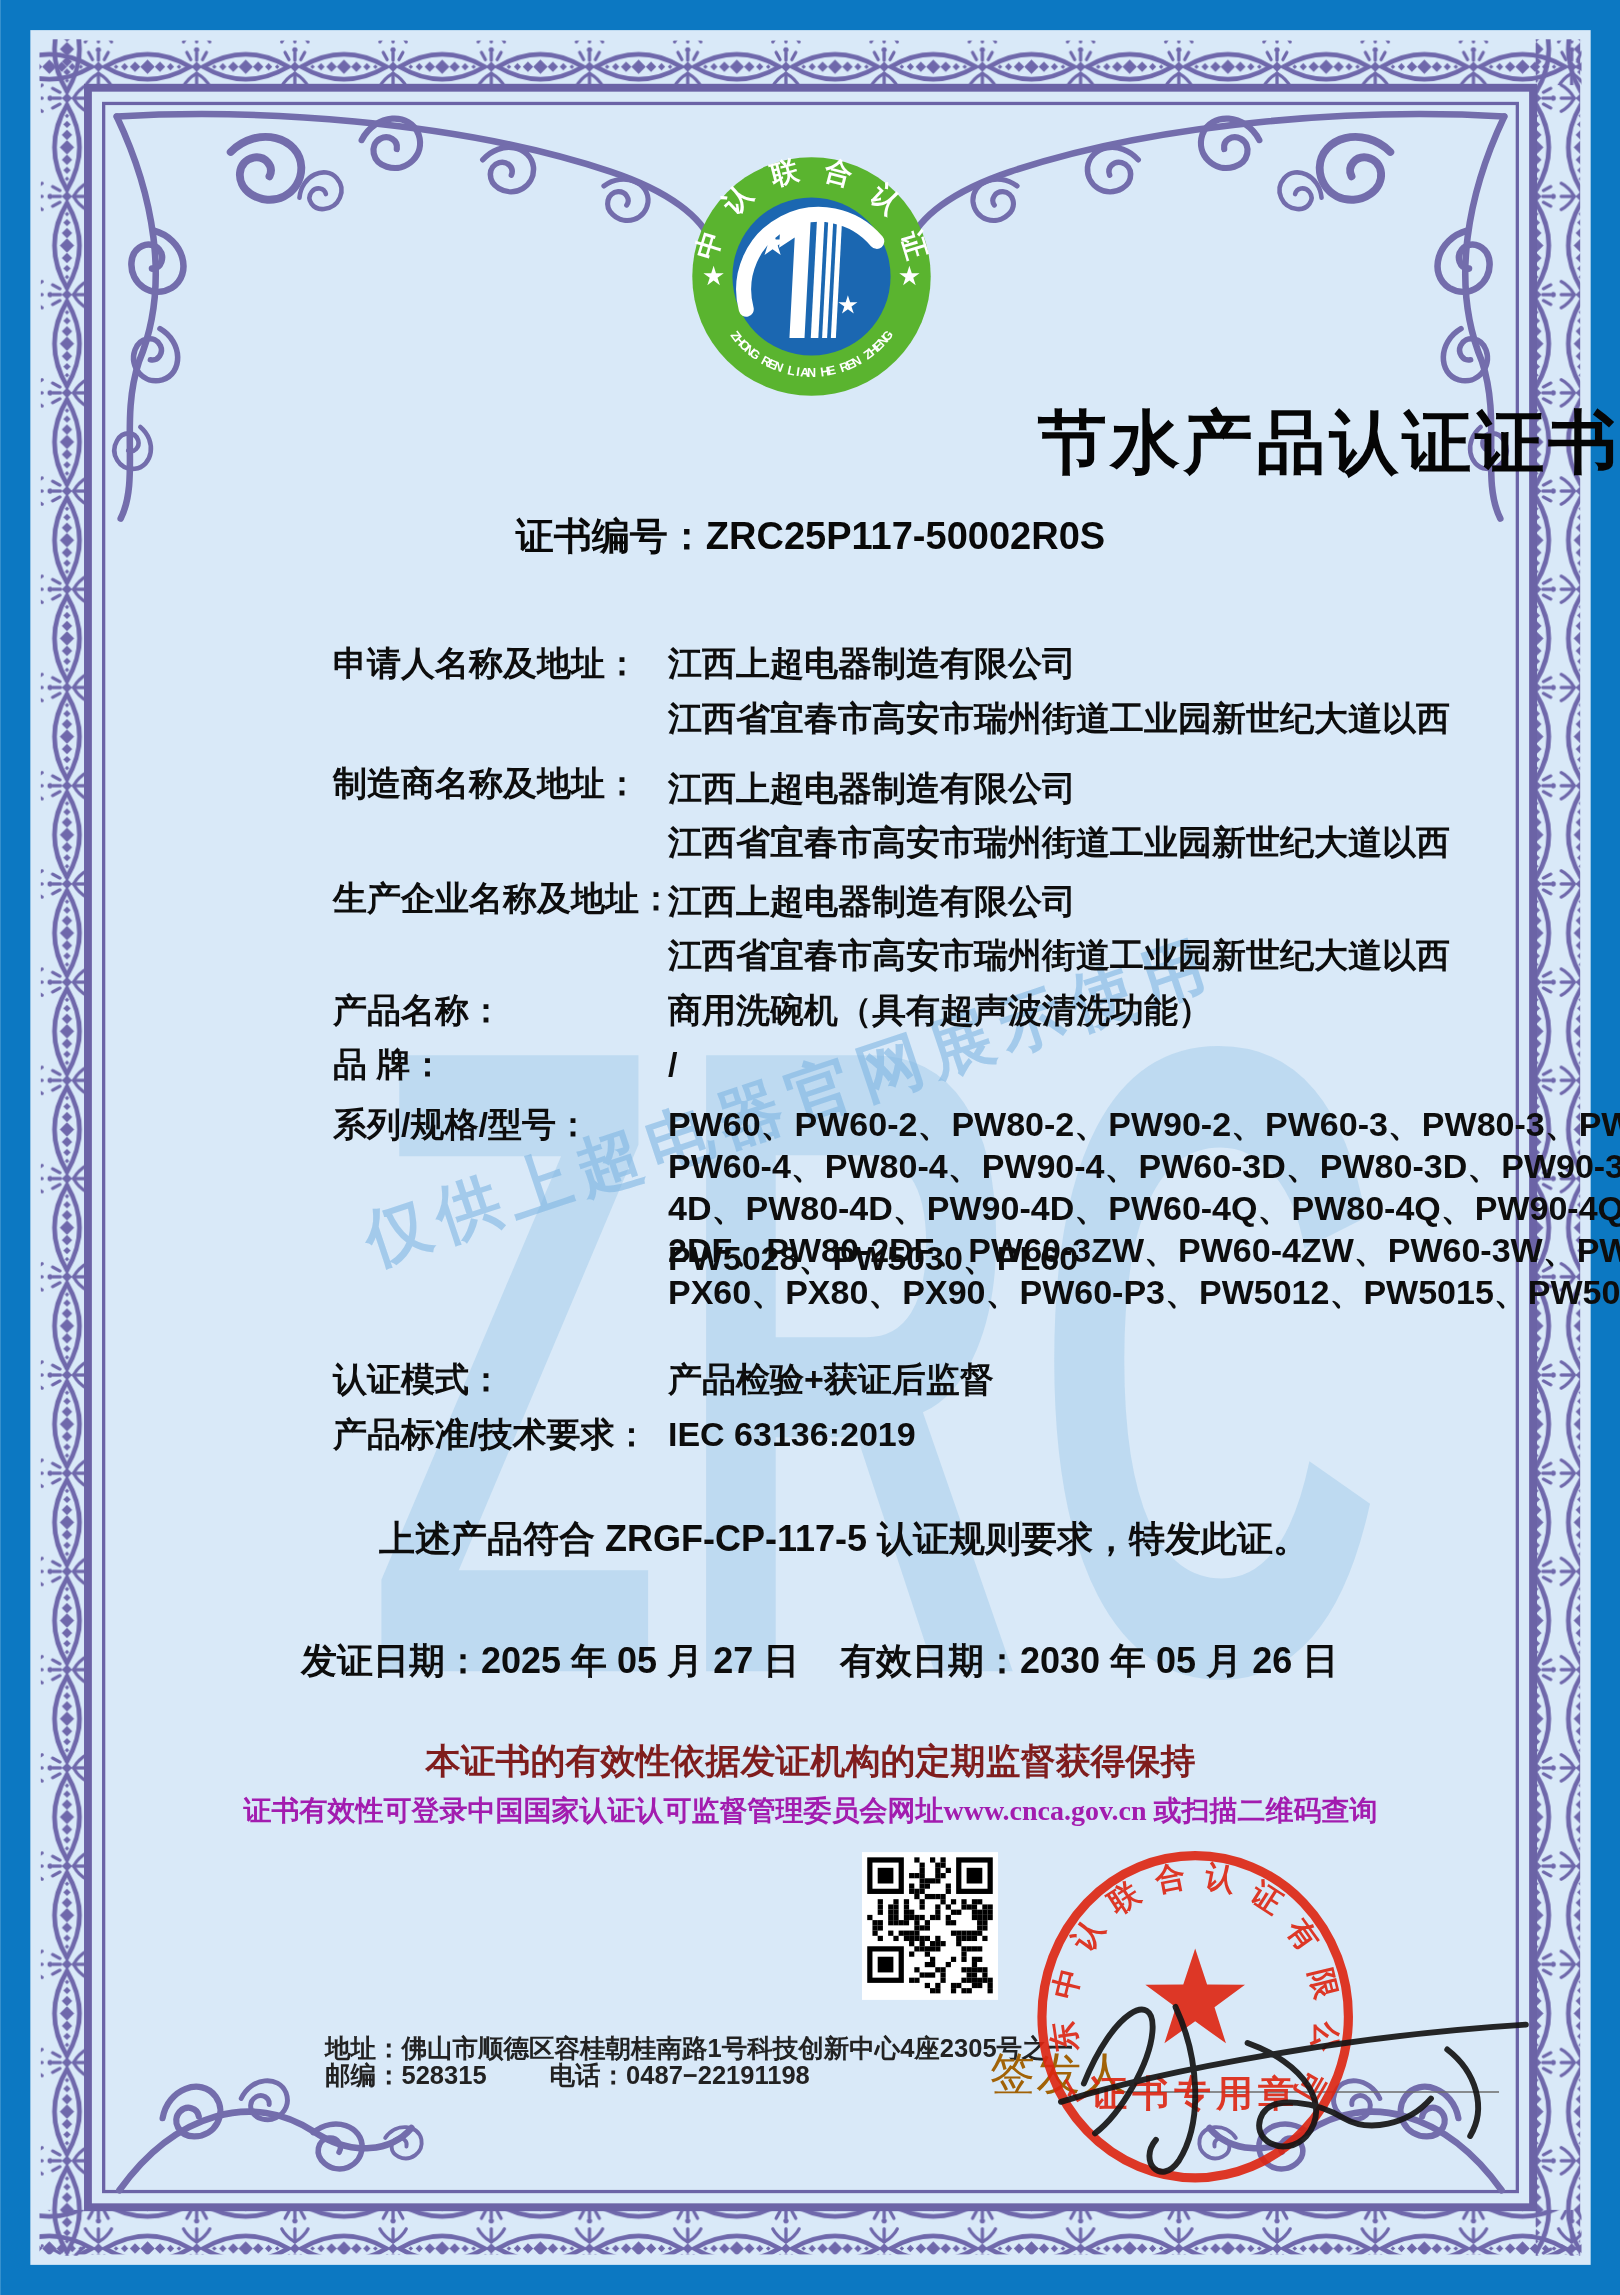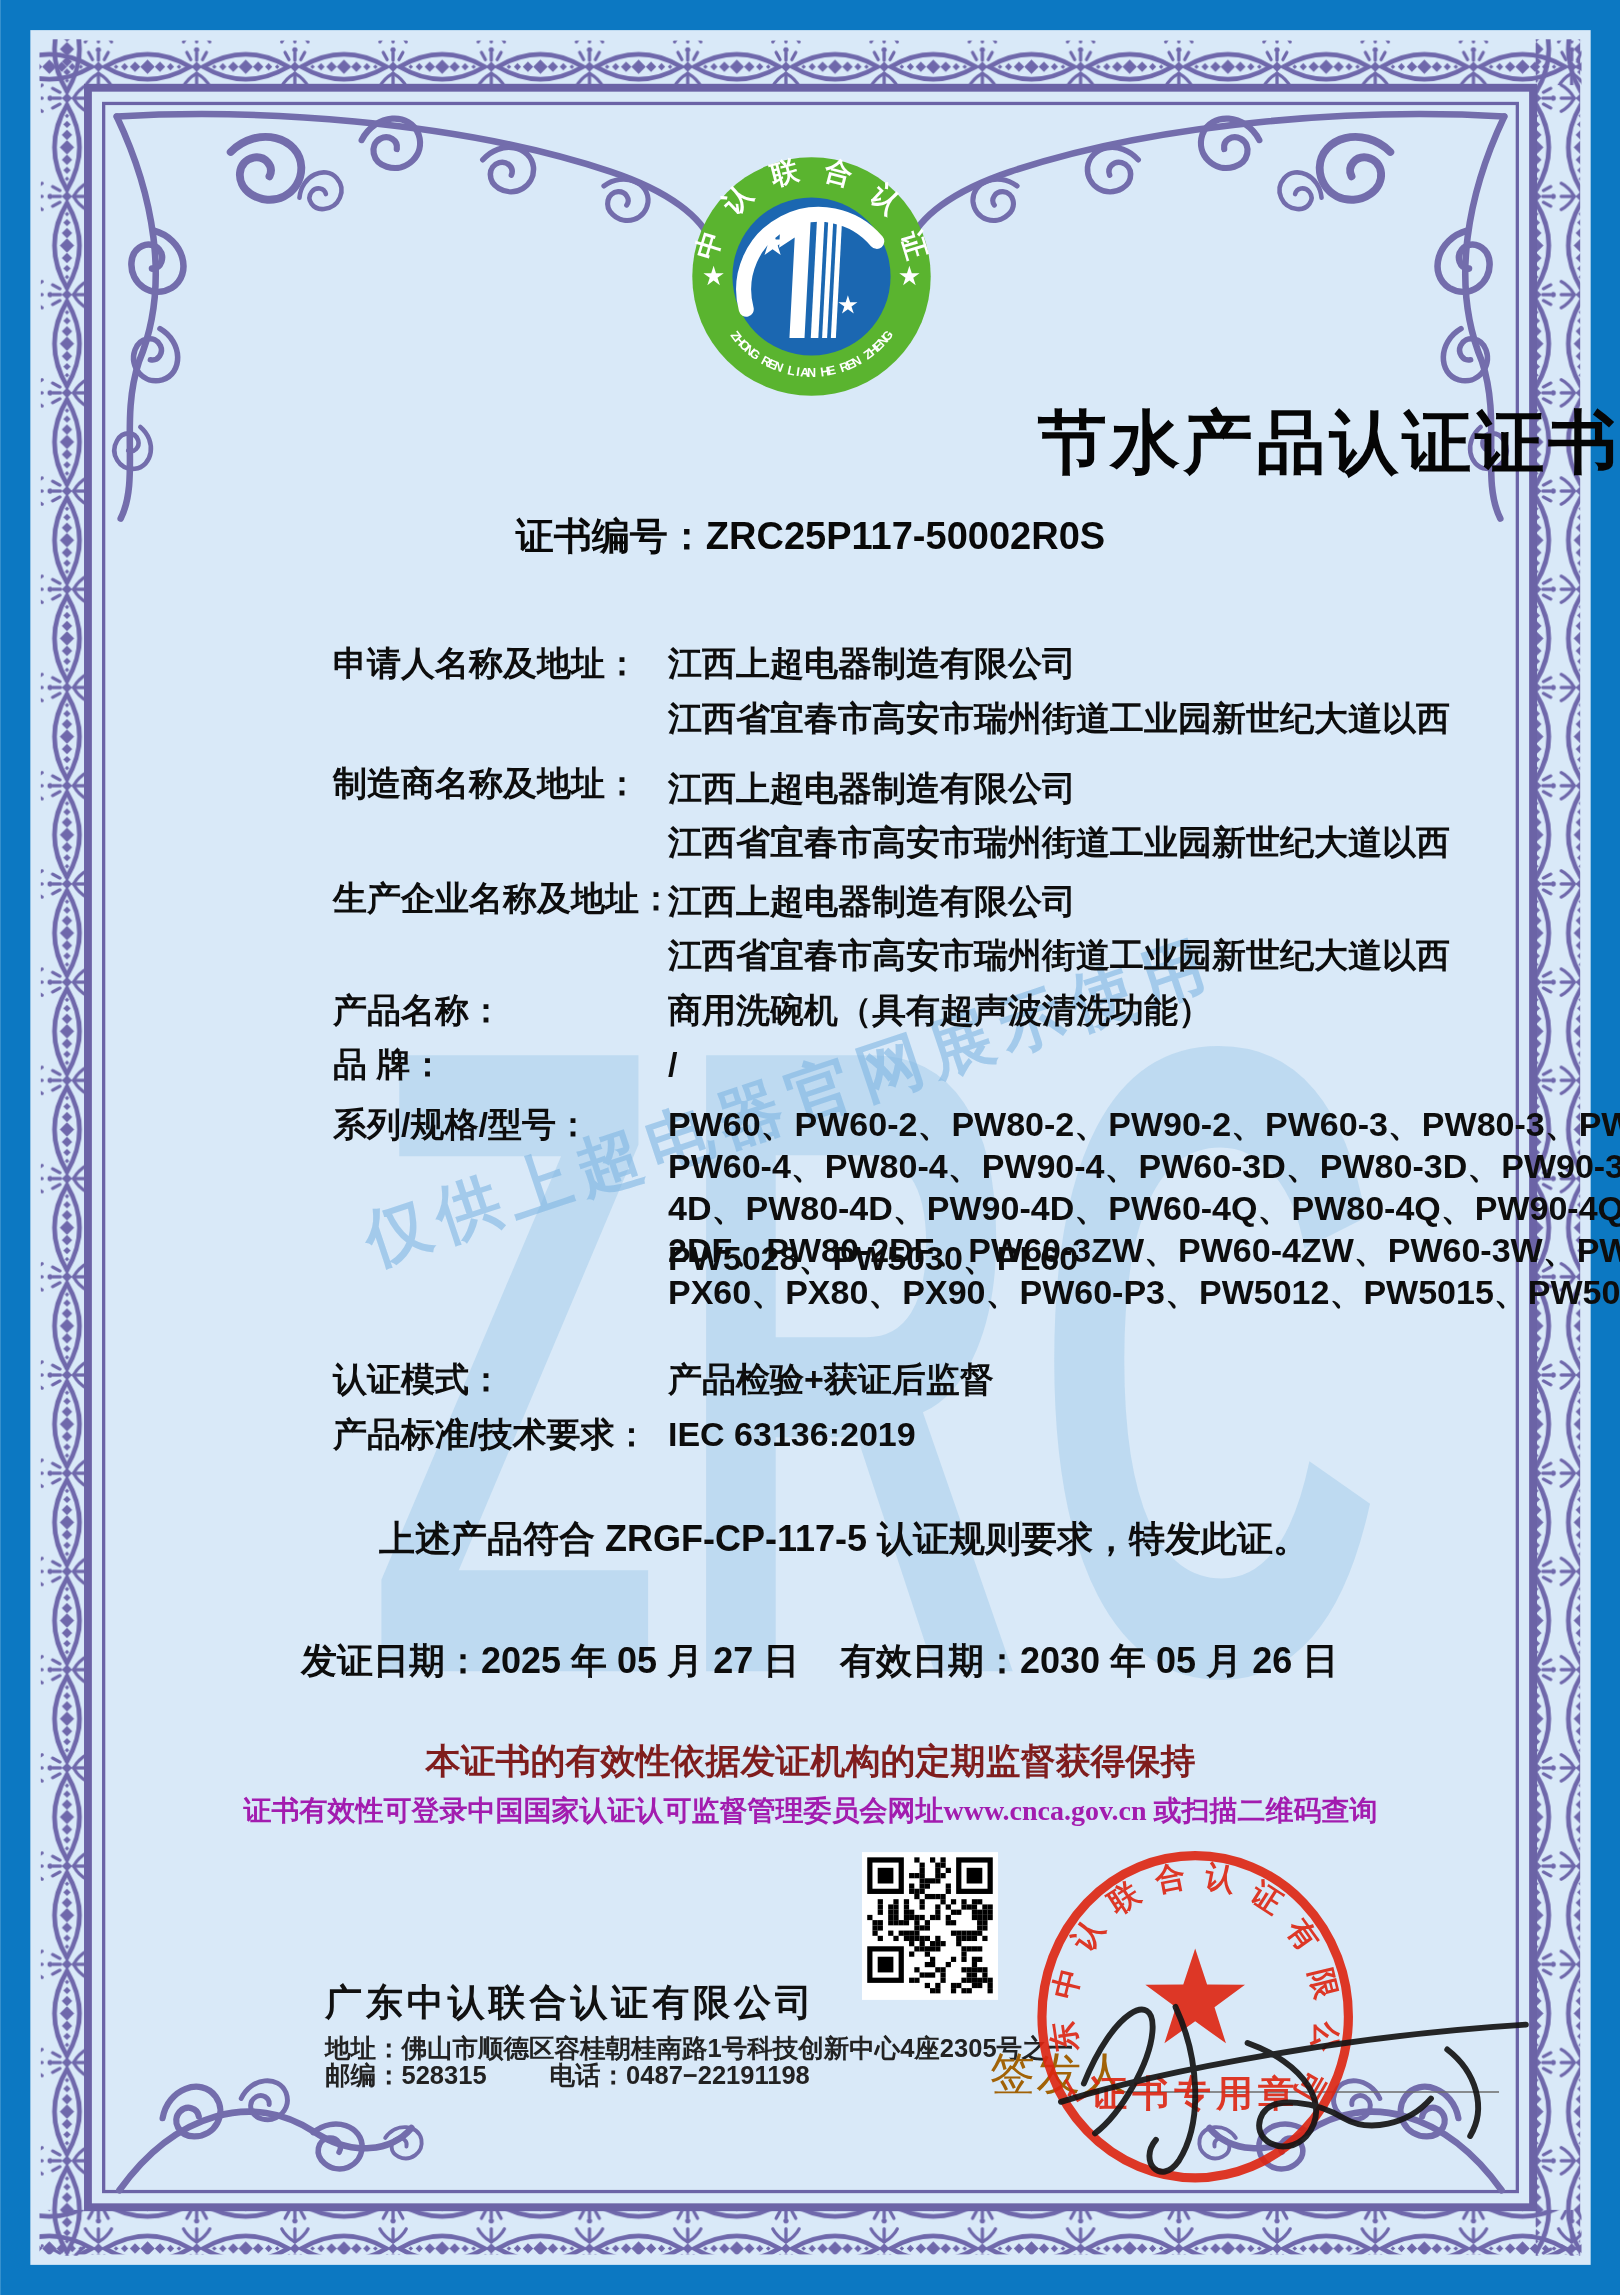--- a/index.html
+++ b/index.html
@@ -483,21 +483,20 @@
       <rect x="16" y="16" width="40" height="40" fill="#fff"></rect>
       <rect x="24" y="24" width="24" height="24" fill="#000"></rect>
       <rect x="144" y="8" width="56" height="56" fill="#000"></rect>
       <rect x="152" y="16" width="40" height="40" fill="#fff"></rect>
       <rect x="160" y="24" width="24" height="24" fill="#000"></rect>
       <rect x="8" y="144" width="56" height="56" fill="#000"></rect>
       <rect x="16" y="152" width="40" height="40" fill="#fff"></rect>
       <rect x="24" y="160" width="24" height="24" fill="#000"></rect>
     </svg>
 
-  <div class="t company">广东中认联合认证有限公司</div>
   <div class="t addr">地址：佛山市顺德区容桂朝桂南路1号科技创新中心4座2305号之一</div>
   <div class="t postline">
     <span>邮编：528315</span><span class="gap"></span><span>电话：0487−22191198</span>
   </div>
   <div class="t signer">签发人</div>
   <div class="abs sigline"></div>
 
   <svg class="abs" style="left:0;top:0" width="1621" height="2295" viewBox="0 0 2475 3505">
     <g transform="translate(1825,3080)" opacity="0.9">
       <ellipse rx="234" ry="246" fill="none" stroke="#de2410" stroke-width="14"></ellipse>

